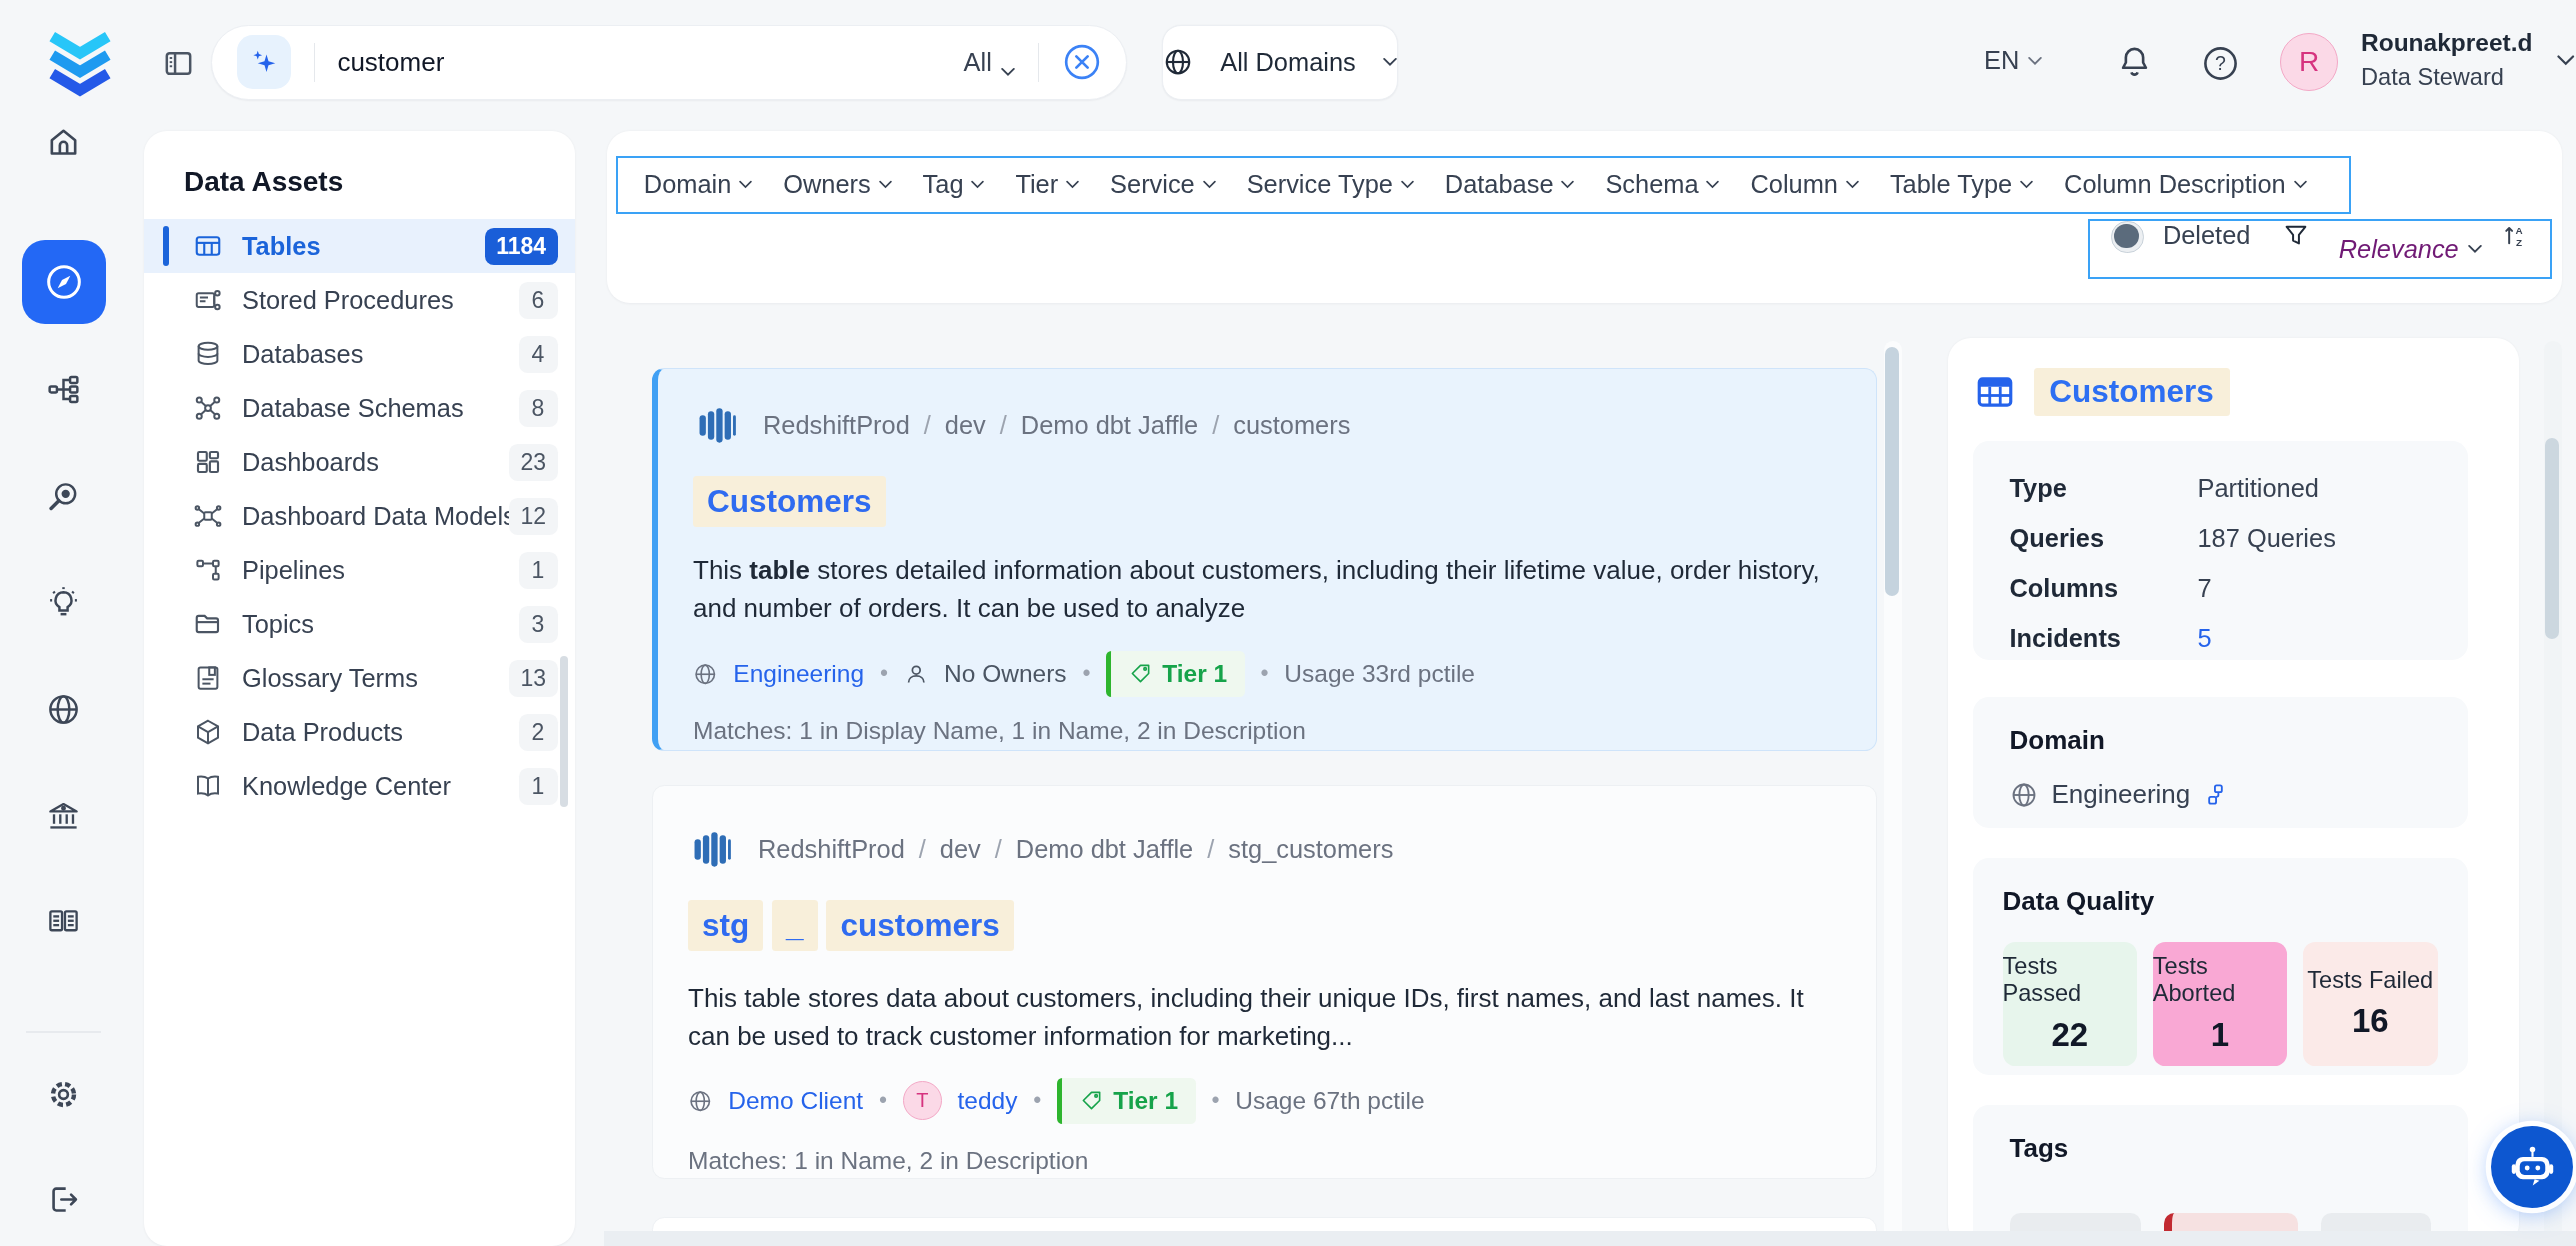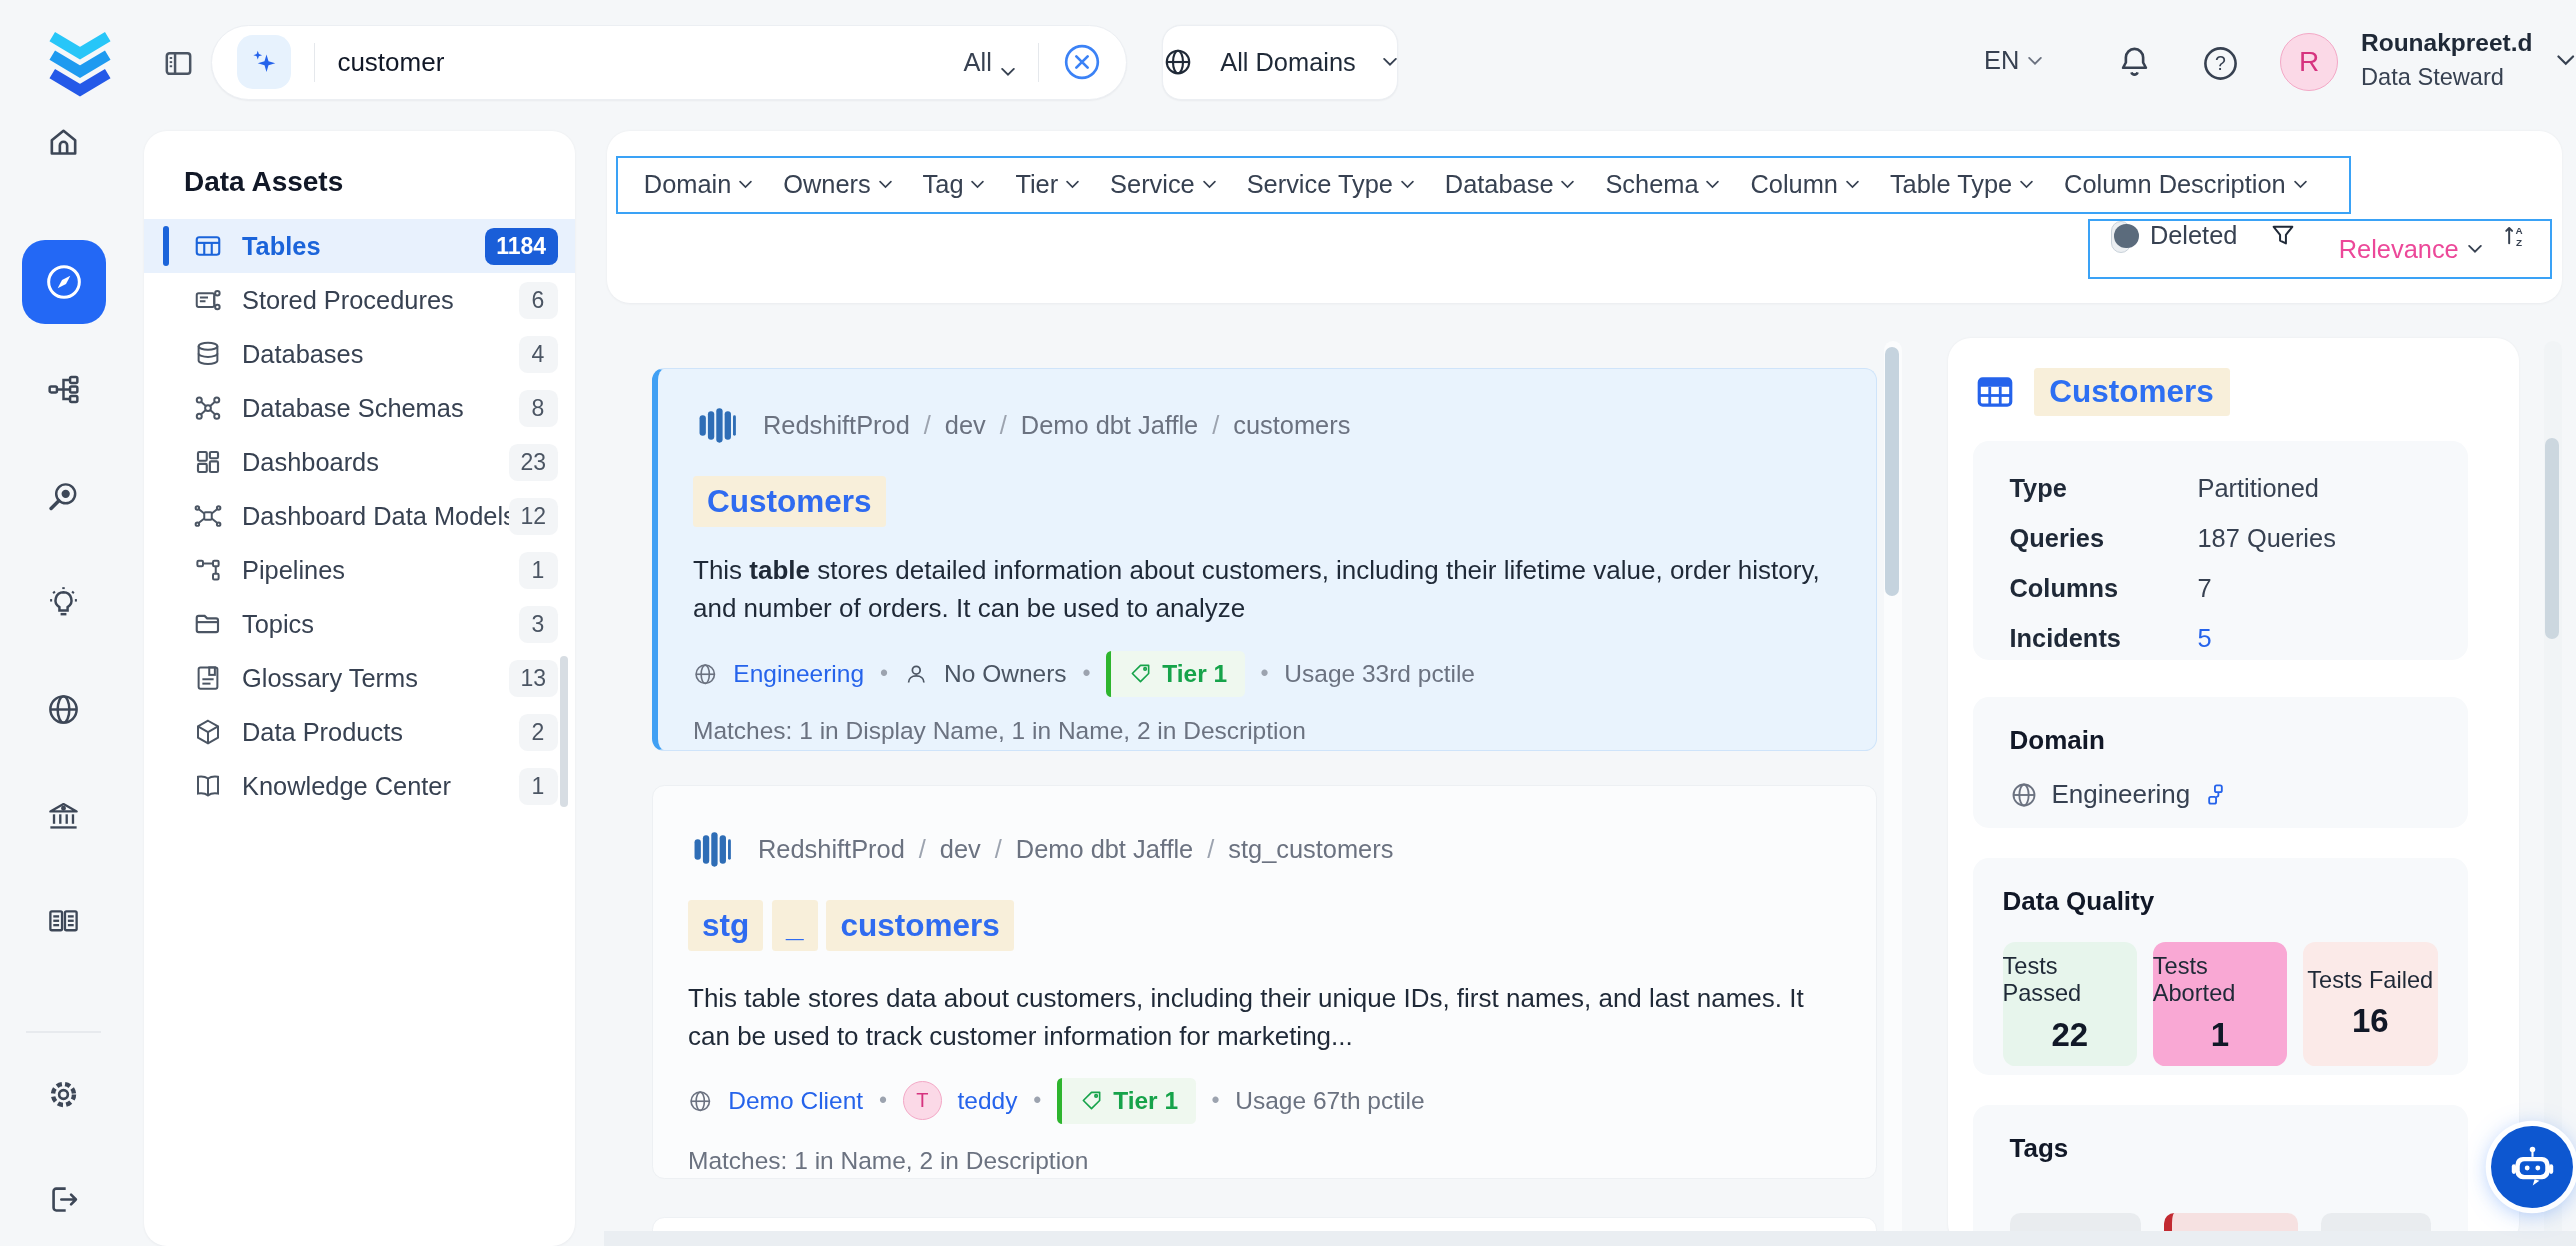--- a/index.html
+++ b/index.html
@@ -75,22 +75,22 @@
   .f-item { display:flex; align-items:center; gap:7.9px; font-size:25.4px; color:#374151;
     white-space:nowrap; cursor:pointer; }
   #sort-bar { position:absolute; right:10.5px; top:88px; width:464px; height:60px;
     border:2.6px solid #3aa2f6; background:#fff; display:flex; 
     gap:19px; padding:0 21px; }
   #toggle { width:56px; height:31.5px; border-radius:15.8px; background:#eceff2;
     border:1.8px solid #c9d2da; position:relative; cursor:pointer; }
   #toggle .knob { position:absolute; left:2.6px; top:1.8px; width:24.5px; height:24.5px;
     border-radius:50%; background:#5b6b7c; }
   #deleted-lbl { font-size:25.4px; color:#374151; }
-  #relevance { display:flex; align-items:center; gap:8.8px; font-size:25.4px; color:#ec4899;
-    cursor:pointer; margin-left:23px; }
+  #relevance { display:flex; align-items:center; gap:8.8px; font-size:25.4px; color:#701a75;
+    cursor:pointer; margin-left:10px;font-style:italic; }
 
   
   .card { position:absolute; left:652px; width:1225px; border-radius:12.3px; }
   #card1 { top:368px; height:383px; background:#e9f3fd; border:0.9px solid #cfe4fa;
     border-left:6.1px solid #41a0f4; }
   #card2 { top:785px; height:394px; background:#fbfcfd; border:0.9px solid #edf0f3; }
   #card3 { top:1217px; height:105px; background:#fff; border:0.9px solid #eef1f4; }
   .crumb-row { position:absolute; left:35px; top:31.5px; display:flex; align-items:center; gap:21px; }
   .crumbs { display:flex; align-items:center; gap:14px; font-size:25.4px; color:#6b7280; }
   .crumbs .sep { color:#9ca3af; }

